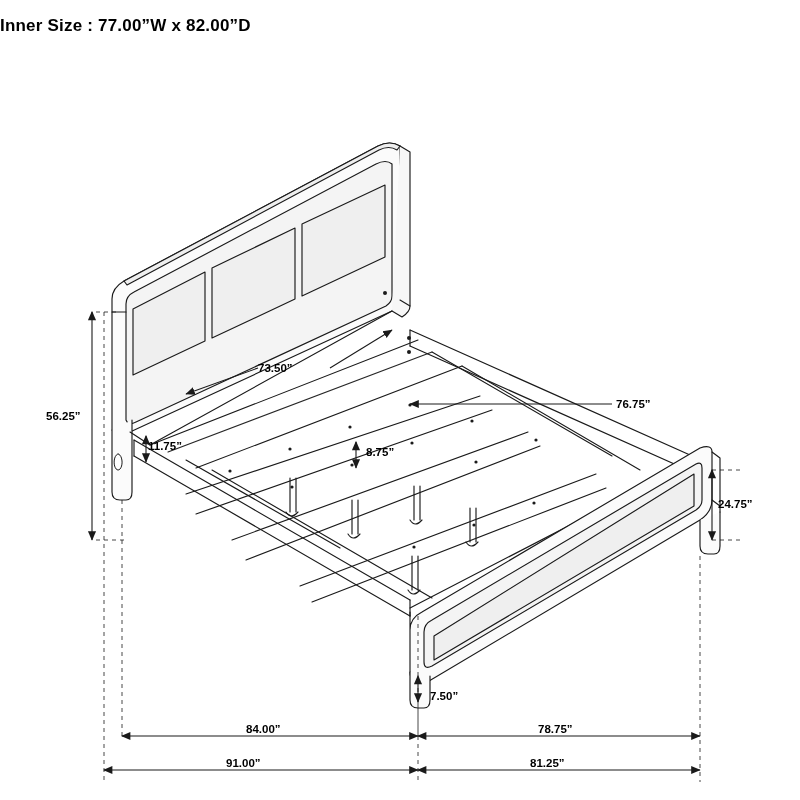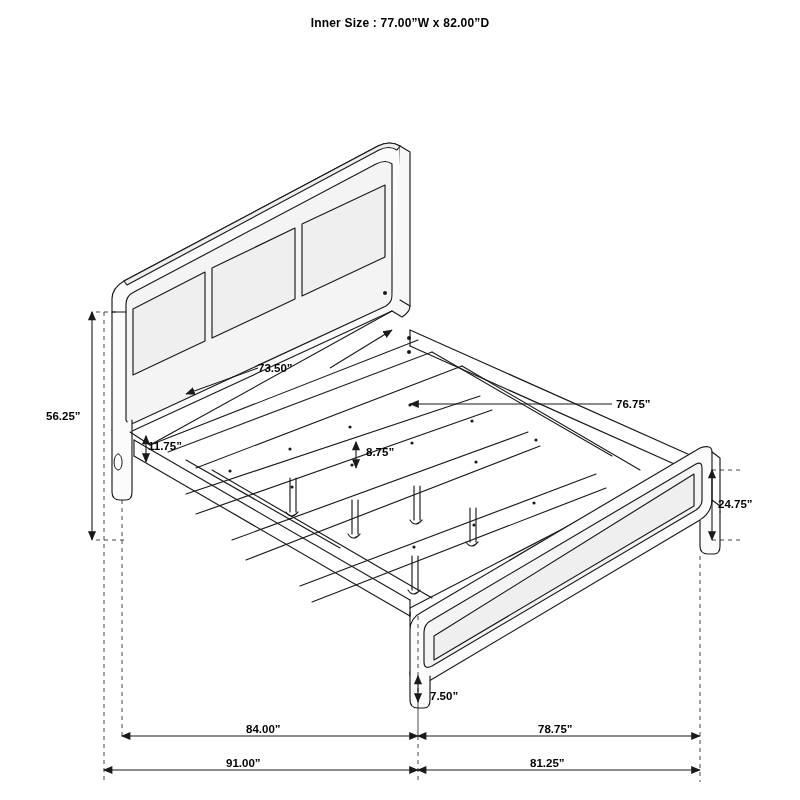--- a/index.html
+++ b/index.html
@@ -18,22 +18,21 @@
   #stage {
     position: relative;
     width: 800px;
     height: 800px;
   }
   #title {
     position: absolute;
     top: 16px;
     left: 0;
     width: 800px;
-    text-align: center;
-    font-size: 12px;
+    font-size: 17px;
     font-weight: bold;
     letter-spacing: 0.2px;
     color: #000;
   }
   svg#drawing {
     position: absolute;
     top: 0;
     left: 0;
     width: 800px;
     height: 800px;

